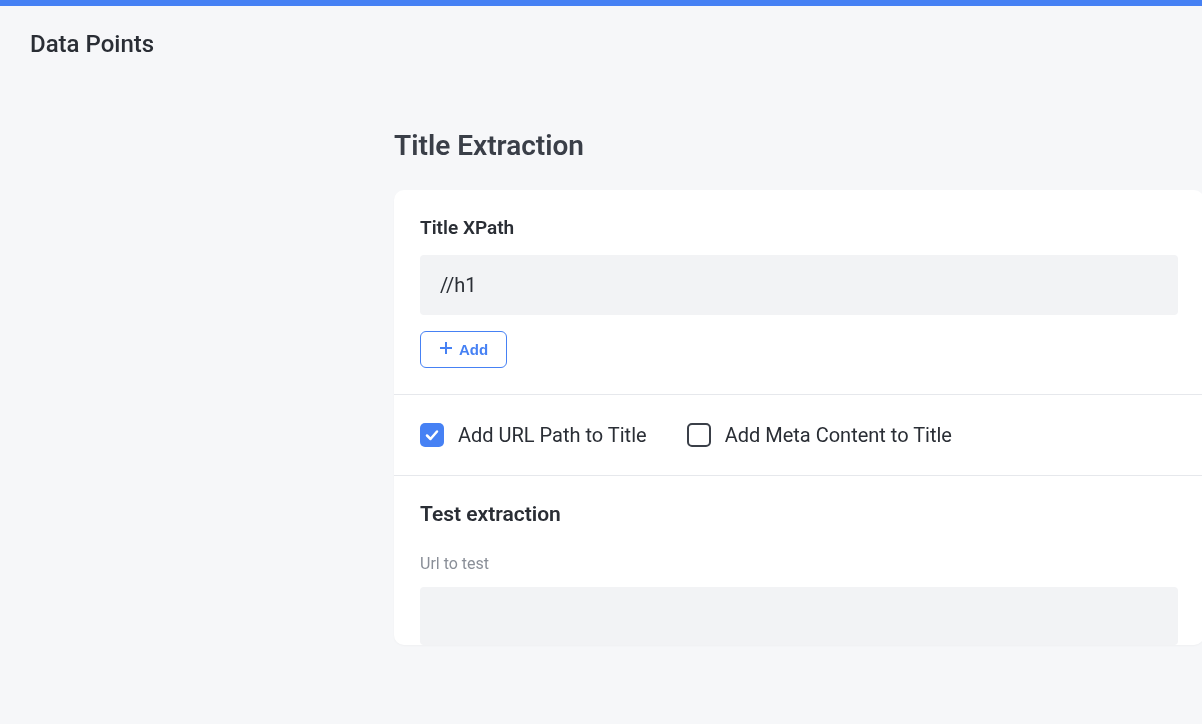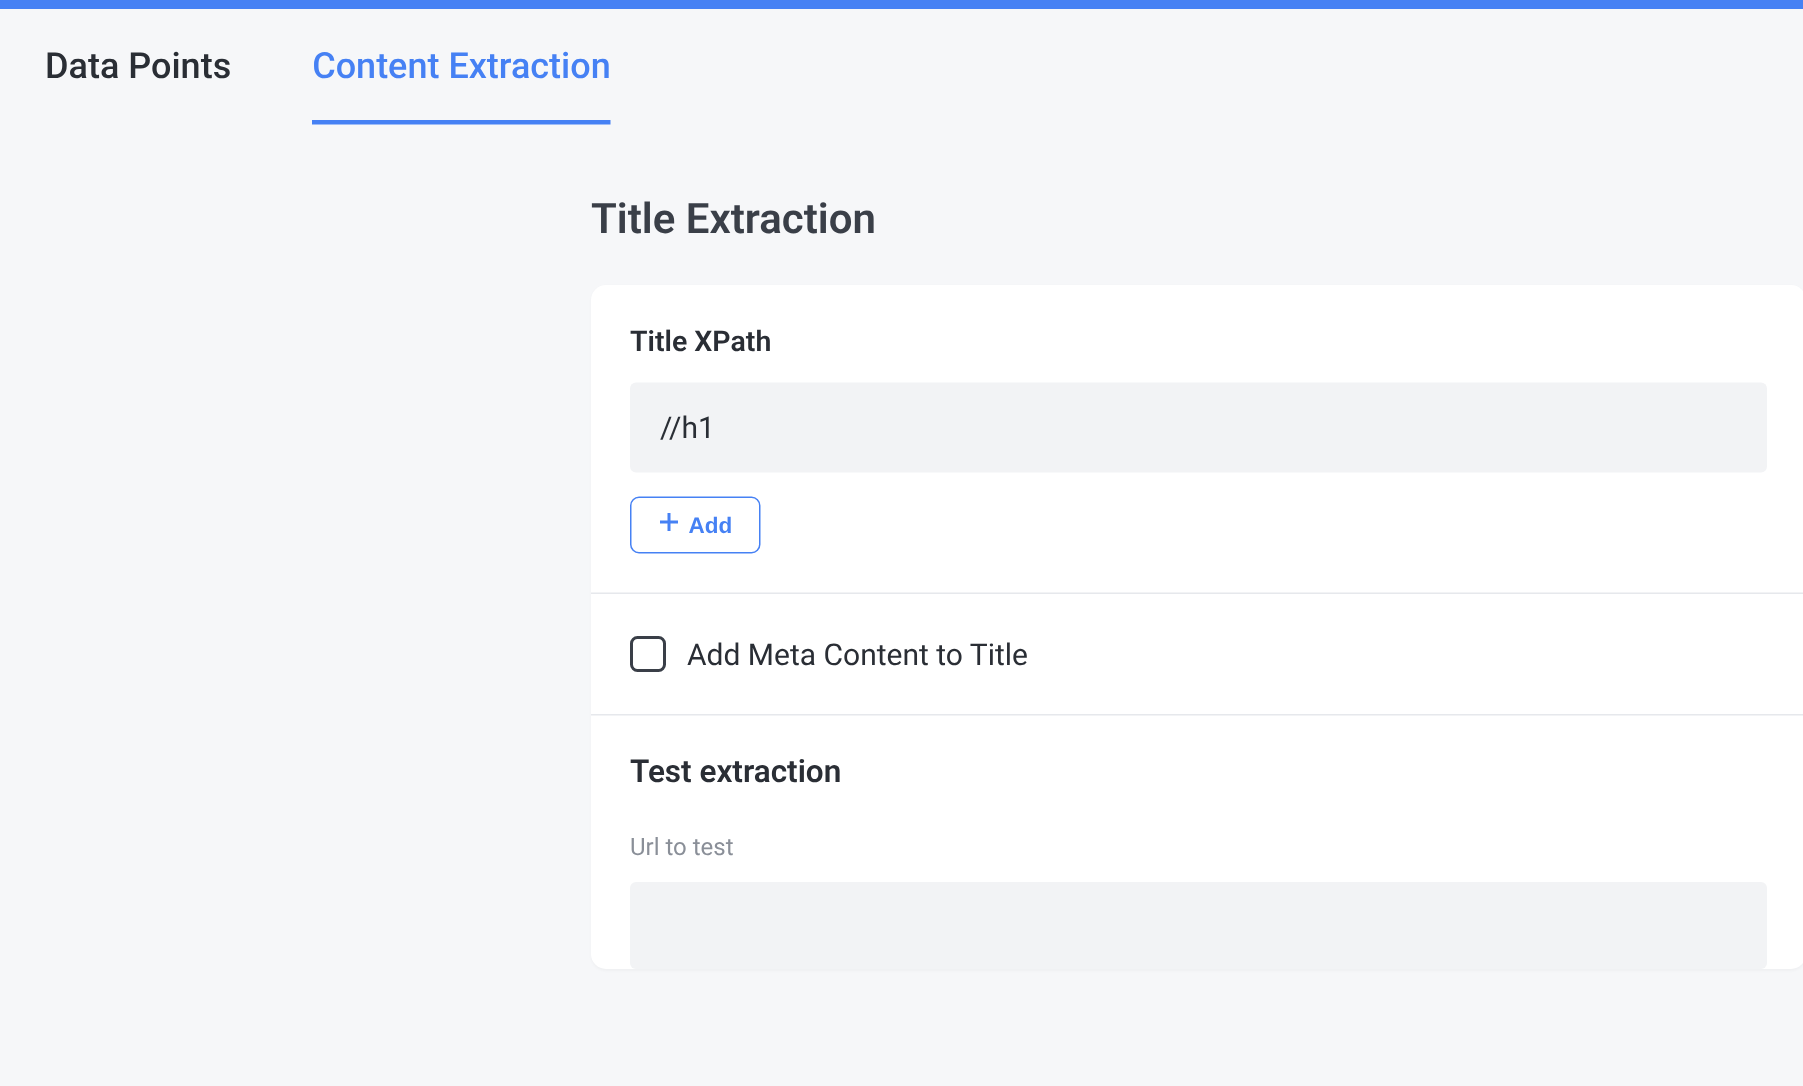--- a/index.html
+++ b/index.html
@@ -143,21 +143,20 @@
       outline: none;
     }
   </style>
 </head>
 <body>
 
 <div class="top-bar"></div>
 
 <div class="tabs">
   <div class="tab">Data Points</div>
-  <div class="tab active">Content Extraction</div>
 </div>
 
 <h2 class="section-title">Title Extraction</h2>
 
 <div class="card">
 
   <div class="card-section">
     <div class="field-label">Title XPath</div>
     <input type="text" class="text-input" value="//h1" style="">
     <button class="add-button">
@@ -166,20 +165,28 @@
           <line x1="7" y1="1" x2="7" y2="13"></line>
           <line x1="1" y1="7" x2="13" y2="7"></line>
         </svg>
       </span>
       <span>Add</span>
     </button>
   </div>
 
   <div class="checkbox-row">
     <div class="checkbox-item">
+      <div class="checkbox checked">
+        <svg viewBox="0 0 16 16" fill="none" stroke="#fff" stroke-width="2.5" stroke-linecap="round" stroke-linejoin="round">
+          <polyline points="3,8.5 6.5,12 13,4.5"></polyline>
+        </svg>
+      </div>
+      <span class="checkbox-label">Add URL Path to Title</span>
+    </div>
+    <div class="checkbox-item">
       <div class="checkbox unchecked"></div>
       <span class="checkbox-label">Add Meta Content to Title</span>
     </div>
   </div>
 
   <div class="test-section">
     <div class="test-title">Test extraction</div>
     <div class="sub-label">Url to test</div>
     <input type="text" class="url-input" value="" style="">
   </div>

